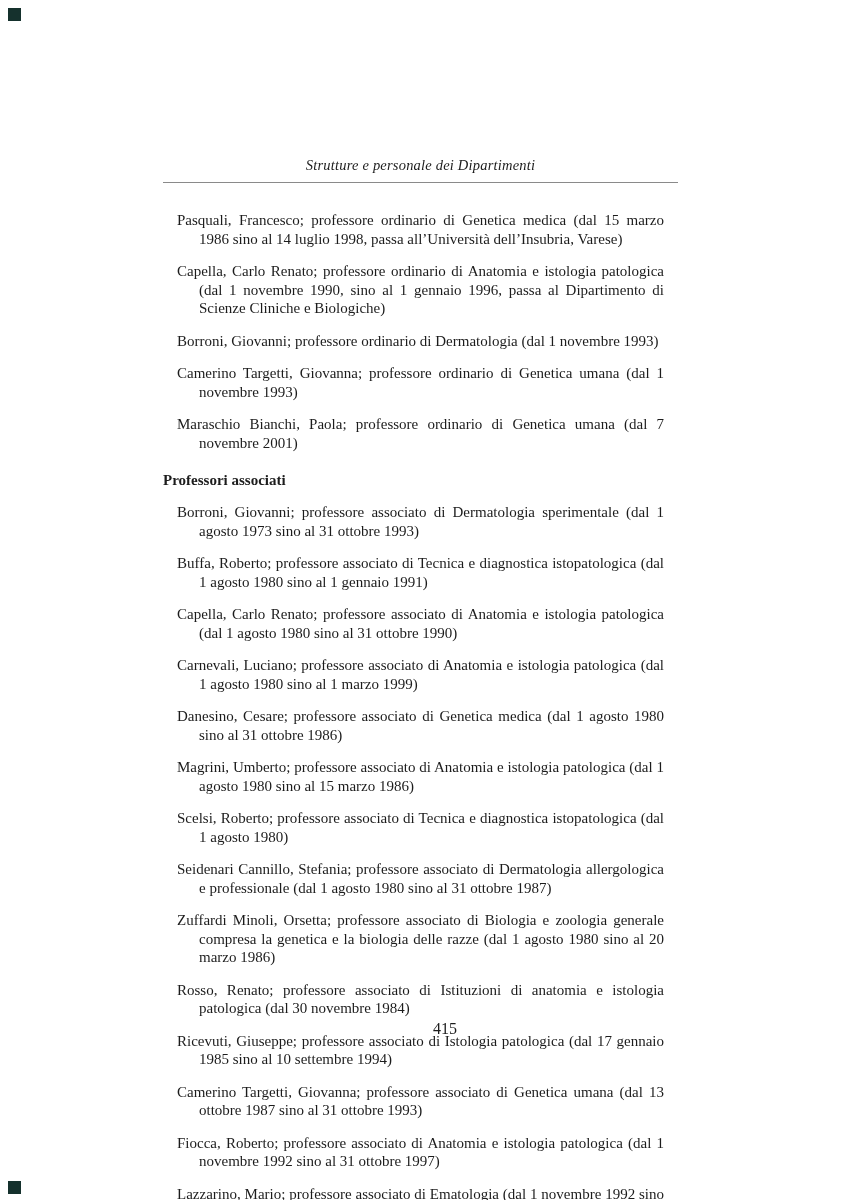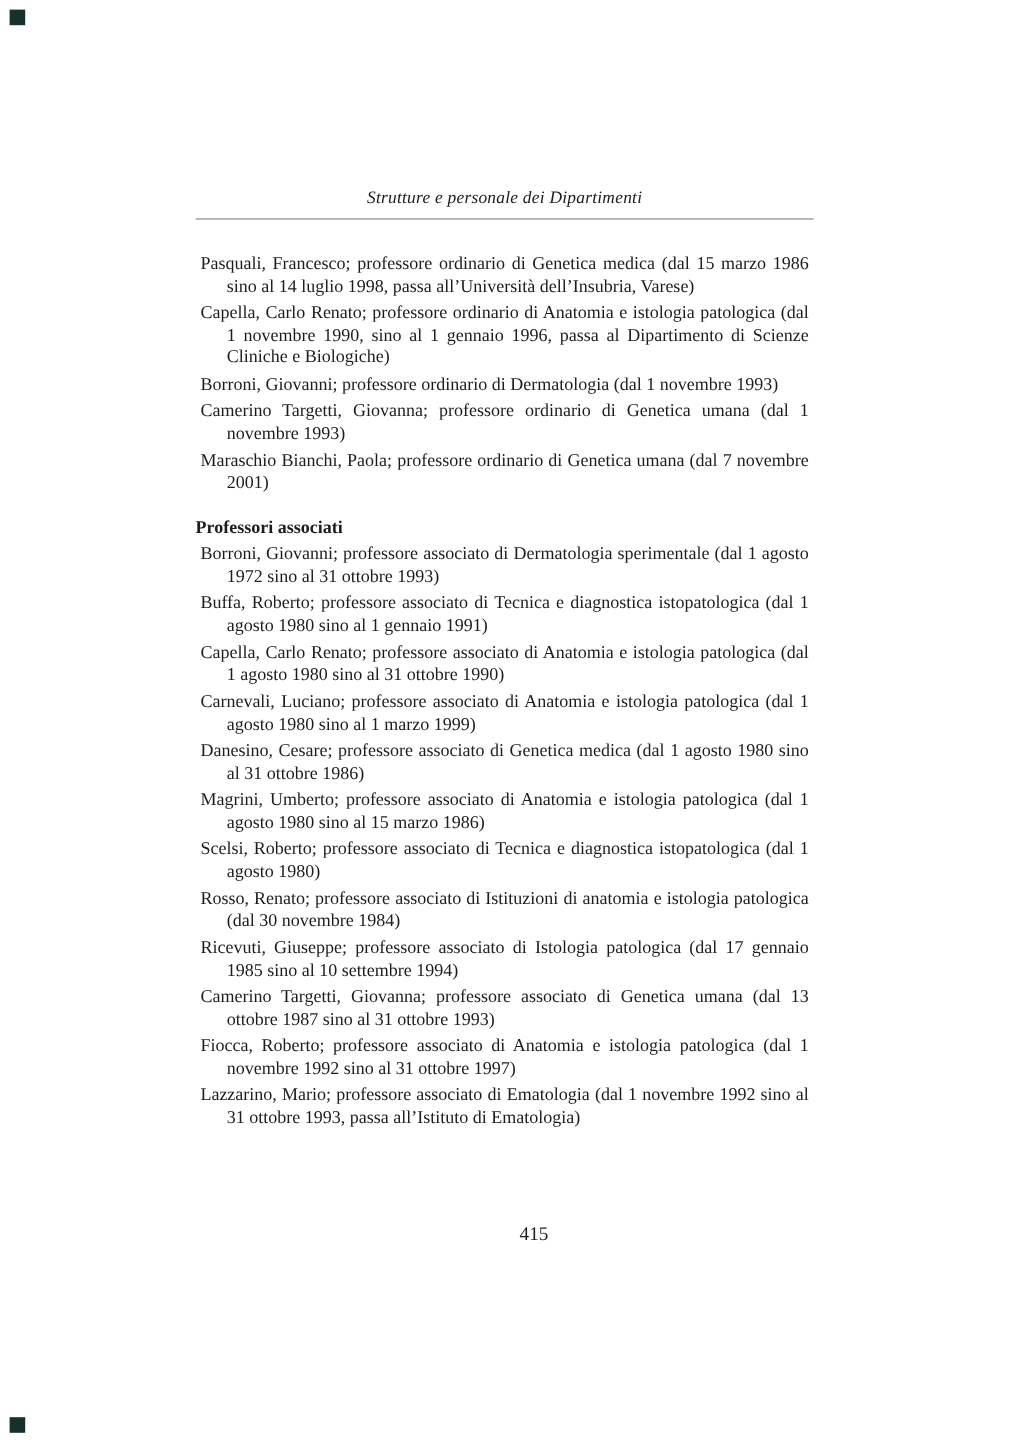--- a/index.html
+++ b/index.html
@@ -38,21 +38,21 @@
     border-top: 1px solid #8a8a8a;
     margin: 8px 0 0 0;
   }
   .body-text {
     margin-top: 28px;
     font-size: 15px;
     line-height: 18.5px;
     text-align: justify;
   }
   p.entry {
-    margin: 4px;
+    margin: 14px;
     padding-left: 22px;
     text-indent: -22px;
   }
   h2.section-heading {
     font-size: 15px;
     line-height: 18.5px;
     font-weight: bold;
     margin: 18.5px 0 0 0;
   }
   .page-number {
@@ -80,27 +80,29 @@
 
     <div class="body-text">
 
       <p class="entry">Pasquali, Francesco; professore ordinario di Genetica medica (dal 15 marzo 1986 sino al 14 luglio 1998, passa all’Università dell’Insubria, Varese)</p>
       <p class="entry">Capella, Carlo Renato; professore ordinario di Anatomia e istologia patologica (dal 1 novembre 1990, sino al 1 gennaio 1996, passa al Dipartimento di Scienze Cliniche e Biologiche)</p>
       <p class="entry">Borroni, Giovanni; professore ordinario di Dermatologia (dal 1 novembre 1993)</p>
       <p class="entry">Camerino Targetti, Giovanna; professore ordinario di Genetica umana (dal 1 novembre 1993)</p>
       <p class="entry">Maraschio Bianchi, Paola; professore ordinario di Genetica umana (dal 7 novembre 2001)</p>
 
       <h2 class="section-heading">Professori associati</h2>
-      <p class="entry">Borroni, Giovanni; professore associato di Dermatologia sperimentale (dal 1 agosto 1972 sino al 31 ottobre 1993)</p>
+      <p class="entry">Borroni, Giovanni; professore associato di Dermatologia sperimentale (dal 1 agosto 1973 sino al 31 ottobre 1993)</p>
       <p class="entry">Buffa, Roberto; professore associato di Tecnica e diagnostica istopatologica (dal 1 agosto 1980 sino al 1 gennaio 1991)</p>
       <p class="entry">Capella, Carlo Renato; professore associato di Anatomia e istologia patologica (dal 1 agosto 1980 sino al 31 ottobre 1990)</p>
       <p class="entry">Carnevali, Luciano; professore associato di Anatomia e istologia patologica (dal 1 agosto 1980 sino al 1 marzo 1999)</p>
       <p class="entry">Danesino, Cesare; professore associato di Genetica medica (dal 1 agosto 1980 sino al 31 ottobre 1986)</p>
       <p class="entry">Magrini, Umberto; professore associato di Anatomia e istologia patologica (dal 1 agosto 1980 sino al 15 marzo 1986)</p>
       <p class="entry">Scelsi, Roberto; professore associato di Tecnica e diagnostica istopatologica (dal 1 agosto 1980)</p>
+      <p class="entry">Seidenari Cannillo, Stefania; professore associato di Dermatologia allergologica e professionale (dal 1 agosto 1980 sino al 31 ottobre 1987)</p>
+      <p class="entry">Zuffardi Minoli, Orsetta; professore associato di Biologia e zoologia generale compresa la genetica e la biologia delle razze (dal 1 agosto 1980 sino al 20 marzo 1986)</p>
       <p class="entry">Rosso, Renato; professore associato di Istituzioni di anatomia e istologia patologica (dal 30 novembre 1984)</p>
       <p class="entry">Ricevuti, Giuseppe; professore associato di Istologia patologica (dal 17 gennaio 1985 sino al 10 settembre 1994)</p>
       <p class="entry">Camerino Targetti, Giovanna; professore associato di Genetica umana (dal 13 ottobre 1987 sino al 31 ottobre 1993)</p>
       <p class="entry">Fiocca, Roberto; professore associato di Anatomia e istologia patologica (dal 1 novembre 1992 sino al 31 ottobre 1997)</p>
       <p class="entry">Lazzarino, Mario; professore associato di Ematologia (dal 1 novembre 1992 sino al 31 ottobre 1993, passa all’Istituto di Ematologia)</p>
 
     </div>
   </div>
 
   <div class="page-number">415</div>

